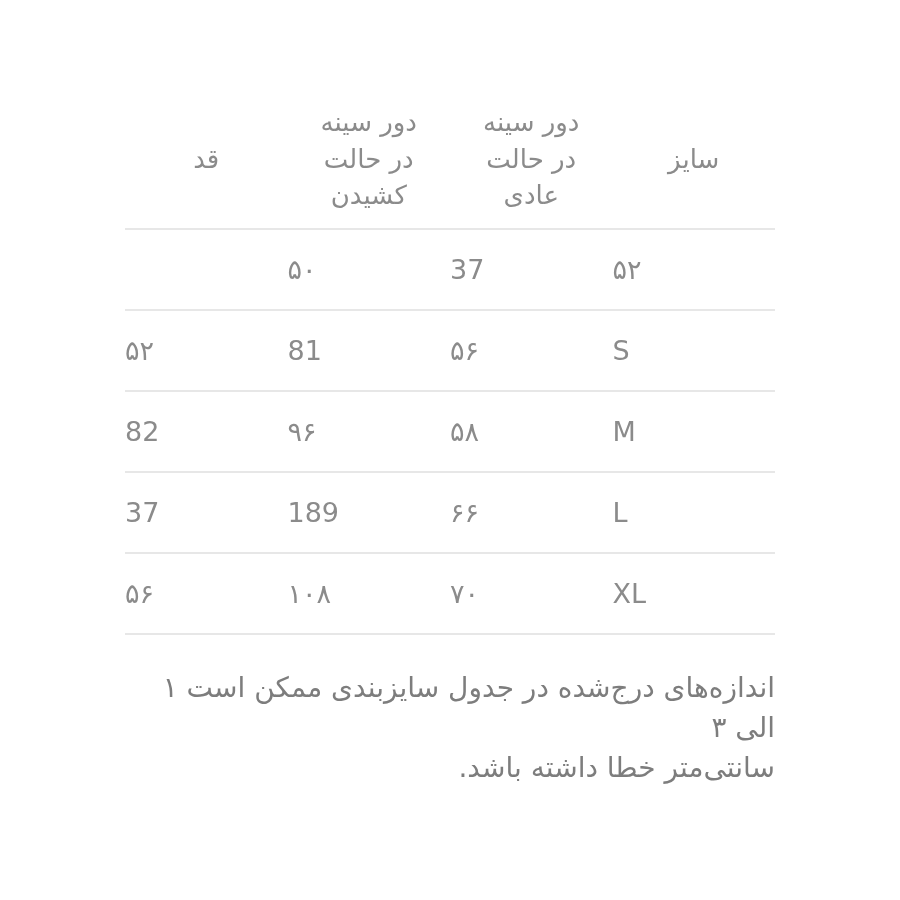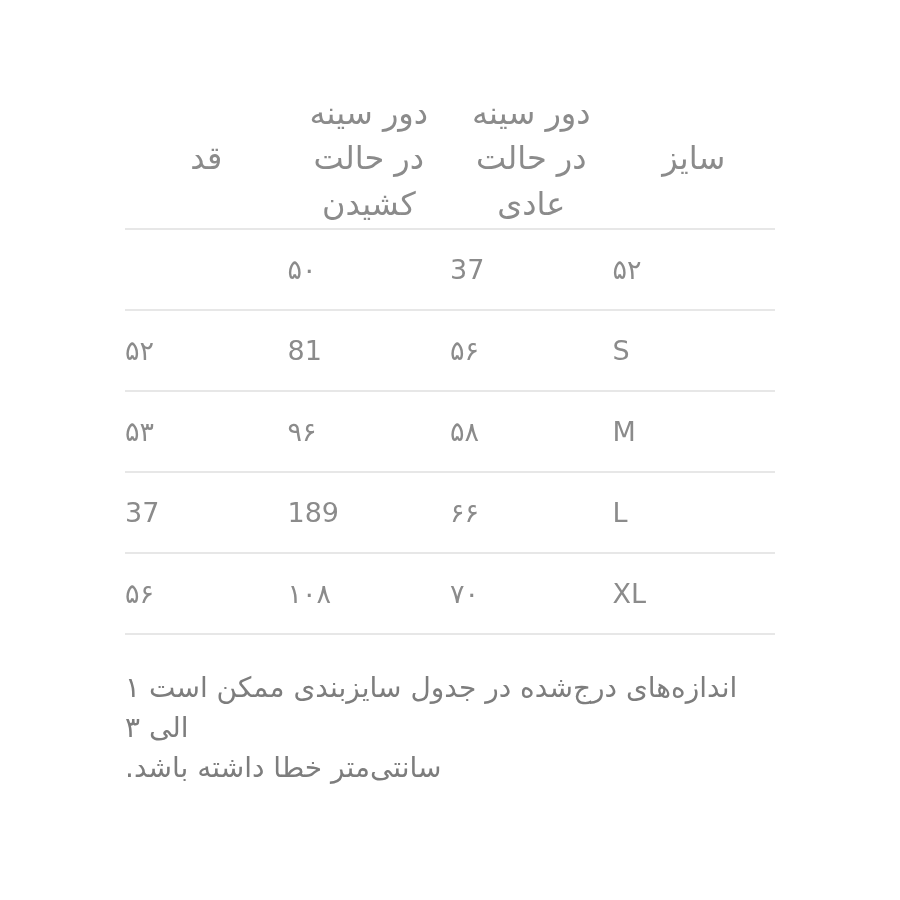--- a/index.html
+++ b/index.html
@@ -24,21 +24,21 @@
     color: #8b8b8b;
   }
   .thead {
     display: grid;
     grid-template-columns: repeat(4, 1fr);
     height: 138px;
     align-items: center;
   }
   .th {
     text-align: center;
-    font-size: 32px;
+    font-size: 26px;
     line-height: 1.42;
     white-space: pre-line;
     color: #8b8b8b;
   }
   .trow {
     display: grid;
     grid-template-columns: repeat(4, 1fr);
     height: 79px;
     align-items: center;
     border-top: 2px solid #e7e7e7;
@@ -51,21 +51,21 @@
     font-size: 27px;
     color: #8b8b8b;
   }
   .footnote {
     position: absolute;
     top: 668px;
     right: 125px;
     width: 650px;
     margin: 0;
     direction: rtl;
-    text-align: left;
+    text-align: right;
     font-size: 28px;
     line-height: 1.42;
     color: #7d7d7d;
   }
 </style>
 </head>
 <body>
 
 <div class="screen">
 
@@ -92,21 +92,21 @@
       <div class="cell">S</div>
       <div class="cell">۵۶</div>
       <div class="cell">81</div>
       <div class="cell">۵۲</div>
     </div>
 
     <div class="trow">
       <div class="cell">M</div>
       <div class="cell">۵۸</div>
       <div class="cell">۹۶</div>
-      <div class="cell">۵۳</div>
+      <div class="cell">82</div>
     </div>
 
     <div class="trow">
       <div class="cell">L</div>
       <div class="cell">۶۶</div>
       <div class="cell">189</div>
       <div class="cell">37</div>
     </div>
 
     <div class="trow last">

